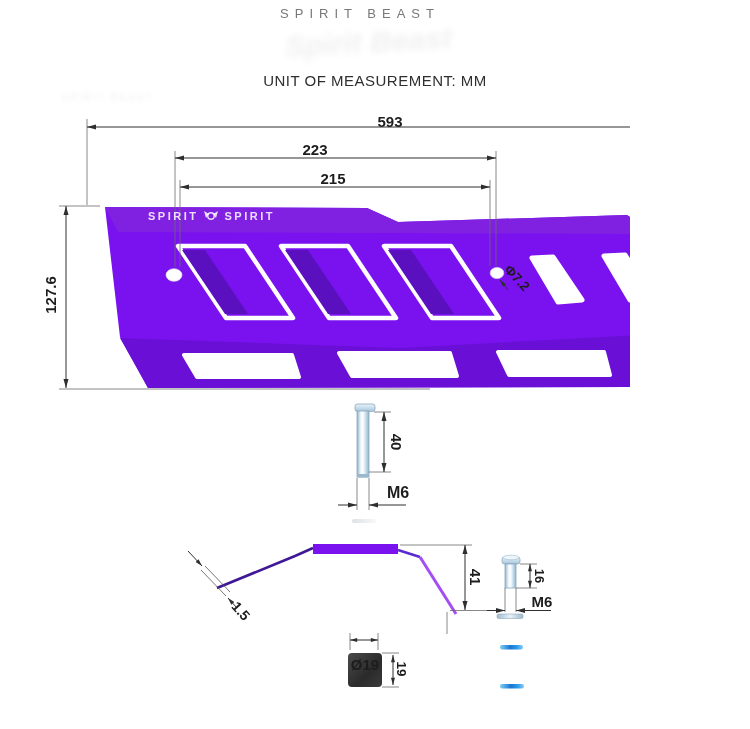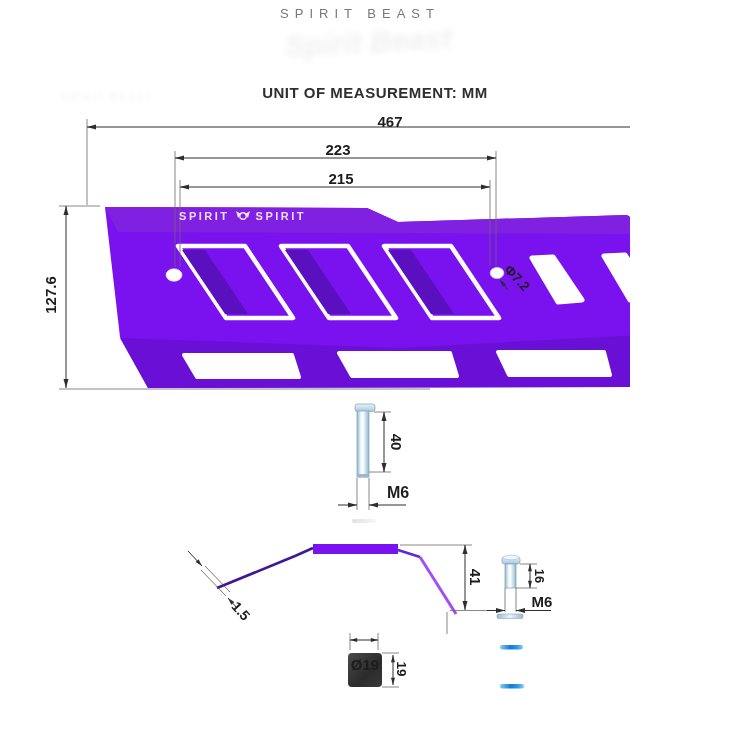--- a/index.html
+++ b/index.html
@@ -1,31 +1,31 @@
 <!DOCTYPE html>
 <html><head>
 <meta charset="utf-8">
 <style>
   html,body{margin:0;padding:0;background:#fff;}
   .canvas{position:relative;width:630px;height:729px;background:#ffffff;overflow:hidden;
           font-family:"Liberation Sans",sans-serif;border-radius:8px;}
   .brand{position:absolute;top:6px;left:0;width:720px;text-align:center;
          font-size:13px;letter-spacing:6px;color:#787878;font-weight:400;}
-  .unit{position:absolute;top:84px;left:0;width:750px;text-align:center;
-        font-size:15px;letter-spacing:.5px;color:#2f2f2f;font-weight:700;}
+  .unit{position:absolute;top:72px;left:0;width:750px;text-align:center;
+        font-size:15px;letter-spacing:.5px;color:#2f2f2f;font-weight:400;}
   .wm-script{position:absolute;left:285px;top:24px;width:220px;
         font-style:italic;font-weight:bold;font-size:30px;color:#707070;
         opacity:.10;filter:blur(3px);transform:rotate(-3deg);}
   .wm-small{position:absolute;left:62px;top:92px;width:160px;font-size:10px;
         color:#888;opacity:.12;filter:blur(2px);letter-spacing:2px;}
   .plus{position:absolute;left:692px;top:50px;font-size:13px;color:#aaa;opacity:.6;}
   .dim{position:absolute;font-weight:bold;font-size:15px;color:#1d1d1d;
        white-space:nowrap;transform:translate(-50%,-50%);}
   .logo{position:absolute;left:148px;top:209px;width:158px;height:14px;
-        display:flex;align-items:center;justify-content:flex-end;gap:5px;
+        display:flex;align-items:center;justify-content:flex-start;gap:5px;
         color:rgba(255,255,255,.85);font-weight:bold;font-size:11px;
         letter-spacing:2.5px;}
   svg{position:absolute;left:0;top:0;}
 </style>
 </head>
 <body>
 
 <div class="canvas">
 
   <div class="brand">SPIRIT BEAST</div>
@@ -198,23 +198,23 @@
 
   <div class="logo">
     <span>SPIRIT</span>
     <svg width="16" height="12" viewBox="0 0 16 12" style="position:static;">
       <path d="M1,1 L6,4 L3,8 Z M15,1 L10,4 L13,8 Z" fill="rgba(255,255,255,.85)"></path>
       <circle cx="8" cy="6" r="3.2" fill="none" stroke="rgba(255,255,255,.85)" stroke-width="1.4"></circle>
     </svg>
     <span>SPIRIT</span>
   </div>
 
-  <div class="dim" style="left:390px;top:121px;">467</div>
-  <div class="dim" style="left:338px;top:149px;">223</div>
-  <div class="dim" style="left:333px;top:178px;margin-left:8px;">215</div>
+  <div class="dim" style="left:390px;top:121px;">593</div>
+  <div class="dim" style="left:315px;top:149px;">223</div>
+  <div class="dim" style="left:333px;top:178px;">215</div>
   <div class="dim" style="left:50px;top:295px;transform:translate(-50%,-50%) rotate(-90deg);">127.6</div>
   <div class="dim" style="left:517px;top:278px;font-size:13.5px;transform:translate(-50%,-50%) rotate(47deg);">Φ7.2</div>
   <div class="dim" style="left:396px;top:442px;transform:translate(-50%,-50%) rotate(90deg);">40</div>
   <div class="dim" style="left:398px;top:493px;font-size:16px;">M6</div>
   <div class="dim" style="left:475px;top:577px;transform:translate(-50%,-50%) rotate(90deg);">41</div>
   <div class="dim" style="left:241px;top:611px;font-size:14px;transform:translate(-50%,-50%) rotate(48deg);">1.5</div>
   <div class="dim" style="left:539px;top:576px;font-size:13px;transform:translate(-50%,-50%) rotate(90deg);">16</div>
   <div class="dim" style="left:542px;top:601px;">M6</div>
   <div class="dim" style="left:365px;top:664px;">Ø19</div>
   <div class="dim" style="left:401px;top:669px;font-size:13.5px;transform:translate(-50%,-50%) rotate(90deg);">19</div>

